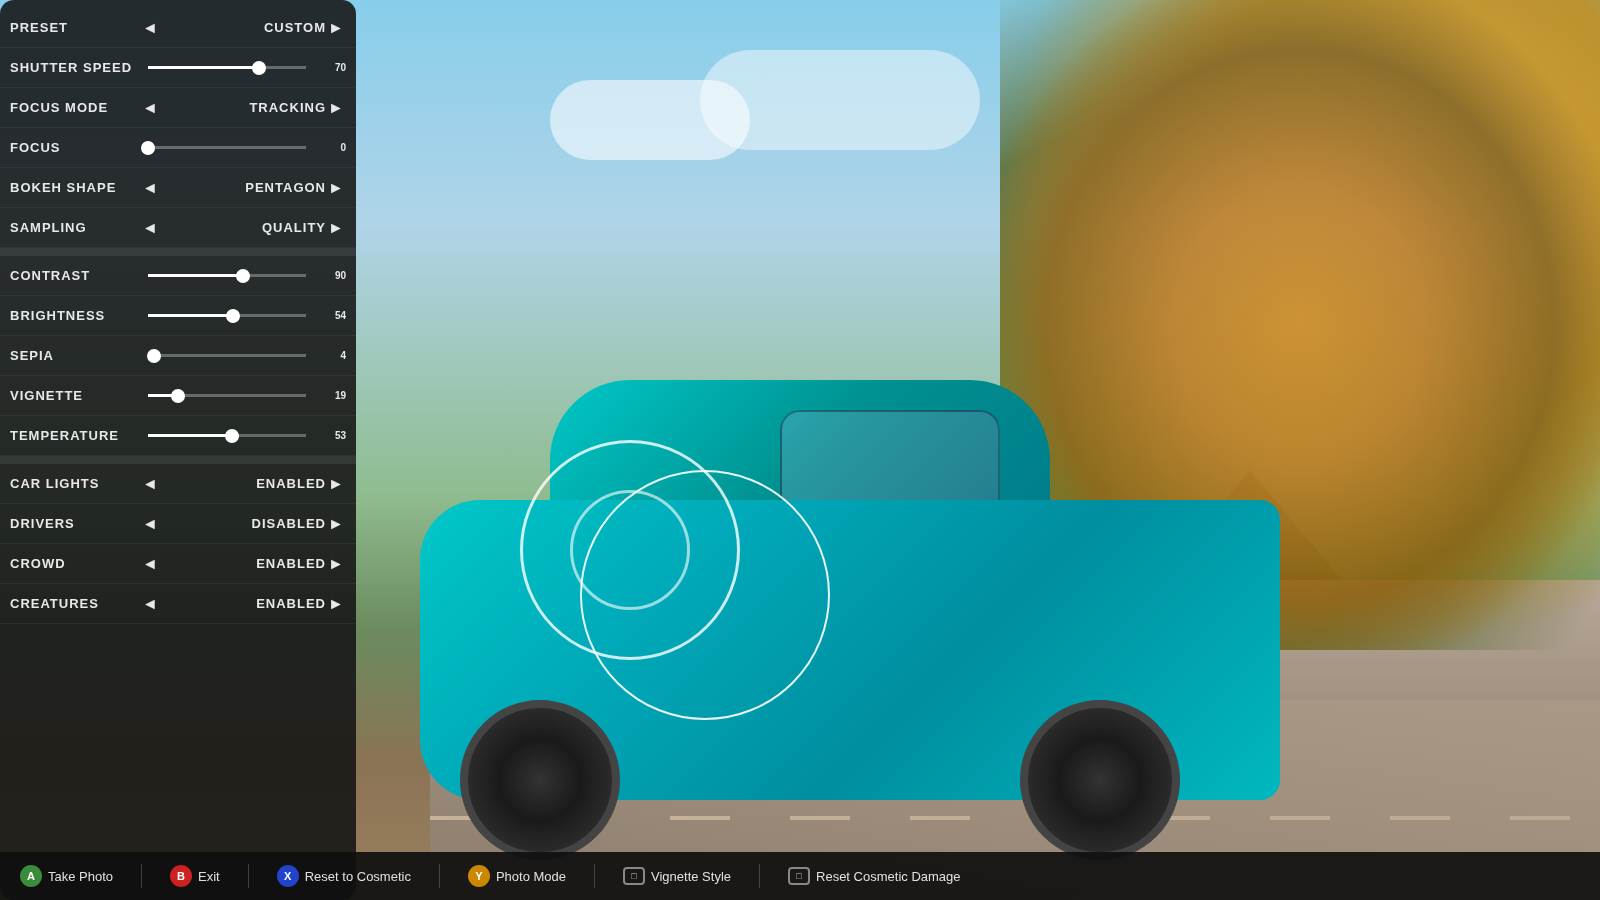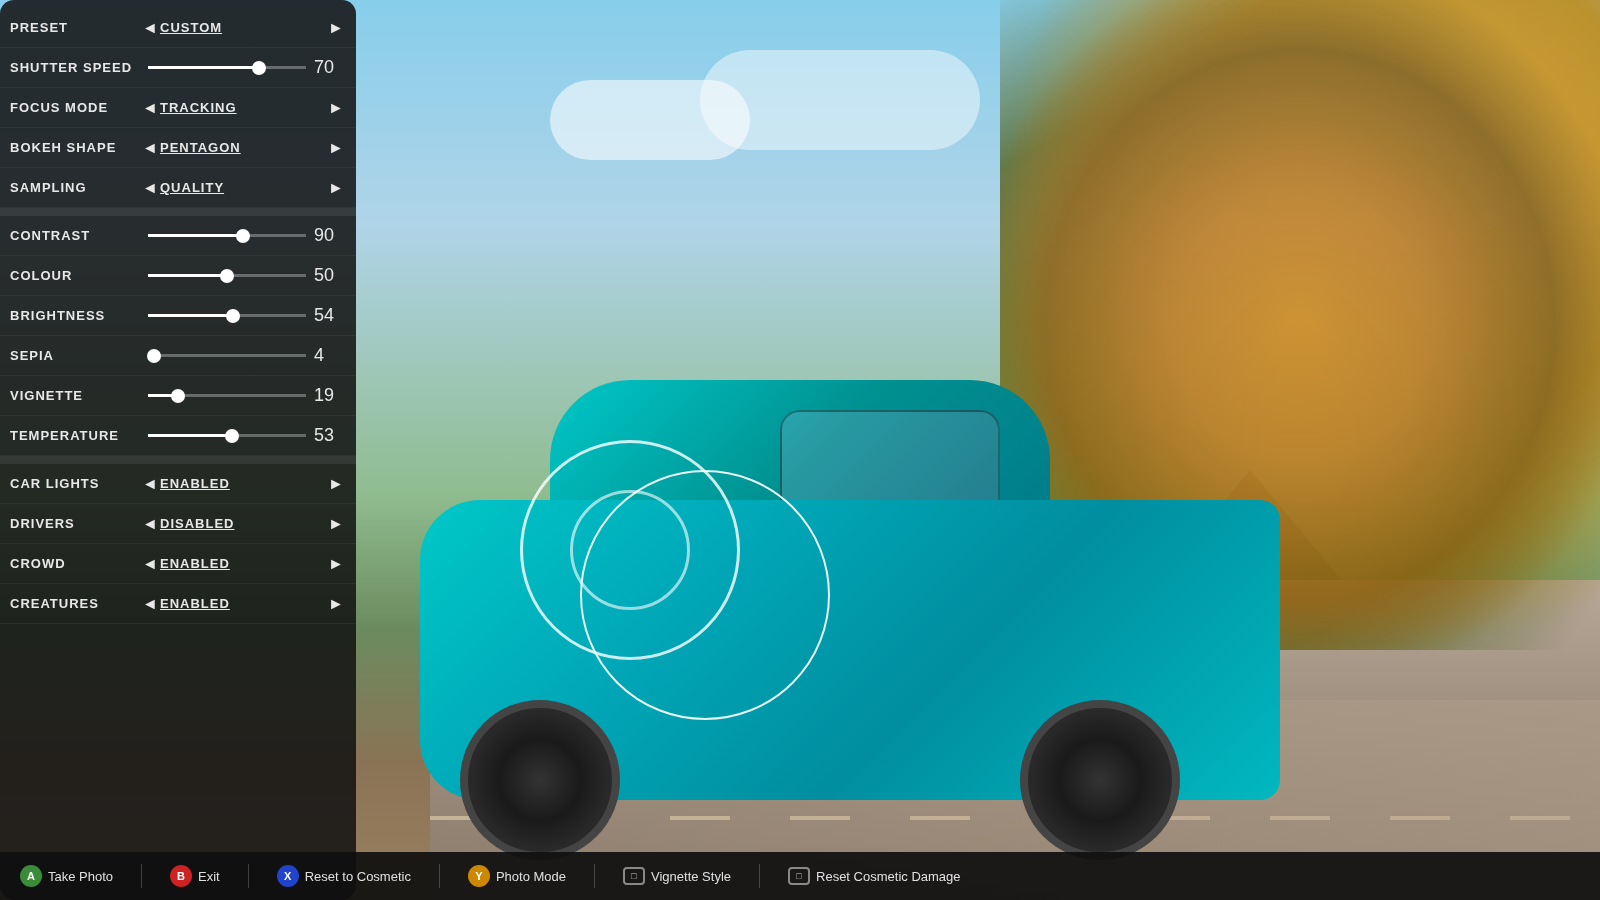--- a/index.html
+++ b/index.html
@@ -246,23 +246,24 @@
       height: 14px;
       border-radius: 50%;
       background: #fff;
       position: absolute;
       top: -5.5px;
       transform: translateX(-50%);
     }
 
     .setting-value {
       color: #E8E8E8;
-      font-size: 18px;
-      font-weight: normal;
+      font-size: 10px;
+      font-weight: bold;
       width: 32px;
+      text-align: right;
       flex-shrink: 0;
     }
 
     
     .selector-container {
       display: flex;
       align-items: center;
       flex: 1;
       justify-content: space-between;
     }
@@ -273,23 +274,22 @@
       width: 20px;
       text-align: center;
       cursor: pointer;
     }
 
     .selector-value {
       color: #E8E8E8;
       font-size: 13px;
       font-weight: bold;
       letter-spacing: 1px;
-      text-align: left;
+      text-align: right;
       flex: 1;
-      text-decoration: underline;
     }
 
     
     .bottom-bar {
       position: absolute;
       bottom: 0;
       left: 0;
       width: 1600px;
       height: 48px;
       background: rgba(15, 15, 15, 0.92);
@@ -444,20 +444,28 @@
     </div>
       <div class="setting-row">
       <span class="setting-label">FOCUS MODE</span>
       <div class="selector-container">
         <span class="selector-arrow">◄</span>
         <span class="selector-value">TRACKING</span>
         <span class="selector-arrow">►</span>
       </div>
     </div>
       <div class="setting-row">
+      <span class="setting-label">FOCUS</span>
+      <div class="slider-track">
+        <div class="slider-fill" style="width:0%"></div>
+        <div class="slider-thumb" style="left:0%"></div>
+      </div>
+      <span class="setting-value">0</span>
+    </div>
+      <div class="setting-row">
       <span class="setting-label">BOKEH SHAPE</span>
       <div class="selector-container">
         <span class="selector-arrow">◄</span>
         <span class="selector-value">PENTAGON</span>
         <span class="selector-arrow">►</span>
       </div>
     </div>
       <div class="setting-row">
       <span class="setting-label">SAMPLING</span>
       <div class="selector-container">
@@ -467,28 +475,20 @@
       </div>
     </div>
       <div class="setting-row separator"></div>
       <div class="setting-row">
       <span class="setting-label">CONTRAST</span>
       <div class="slider-track">
         <div class="slider-fill" style="width:60%"></div>
         <div class="slider-thumb" style="left:60%"></div>
       </div>
       <span class="setting-value">90</span>
-    </div>
-      <div class="setting-row">
-      <span class="setting-label">COLOUR</span>
-      <div class="slider-track">
-        <div class="slider-fill" style="width:50%"></div>
-        <div class="slider-thumb" style="left:50%"></div>
-      </div>
-      <span class="setting-value">50</span>
     </div>
       <div class="setting-row">
       <span class="setting-label">BRIGHTNESS</span>
       <div class="slider-track">
         <div class="slider-fill" style="width:54%"></div>
         <div class="slider-thumb" style="left:54%"></div>
       </div>
       <span class="setting-value">54</span>
     </div>
       <div class="setting-row">

